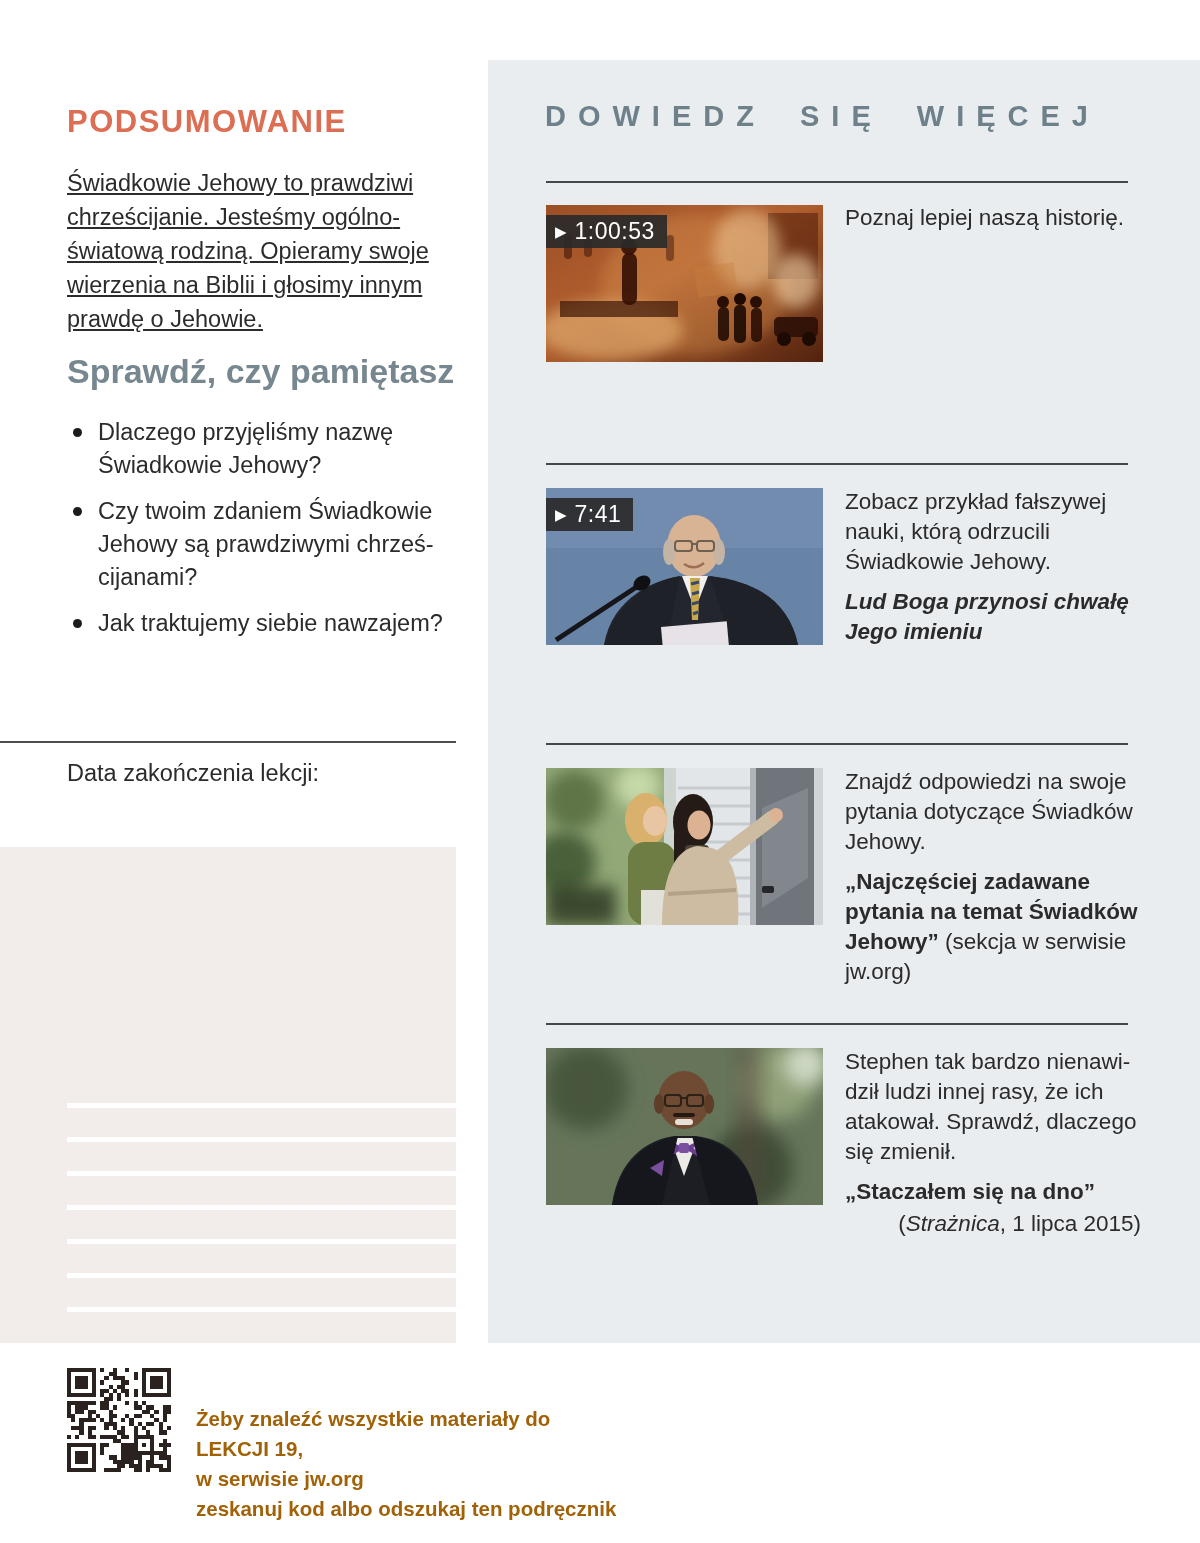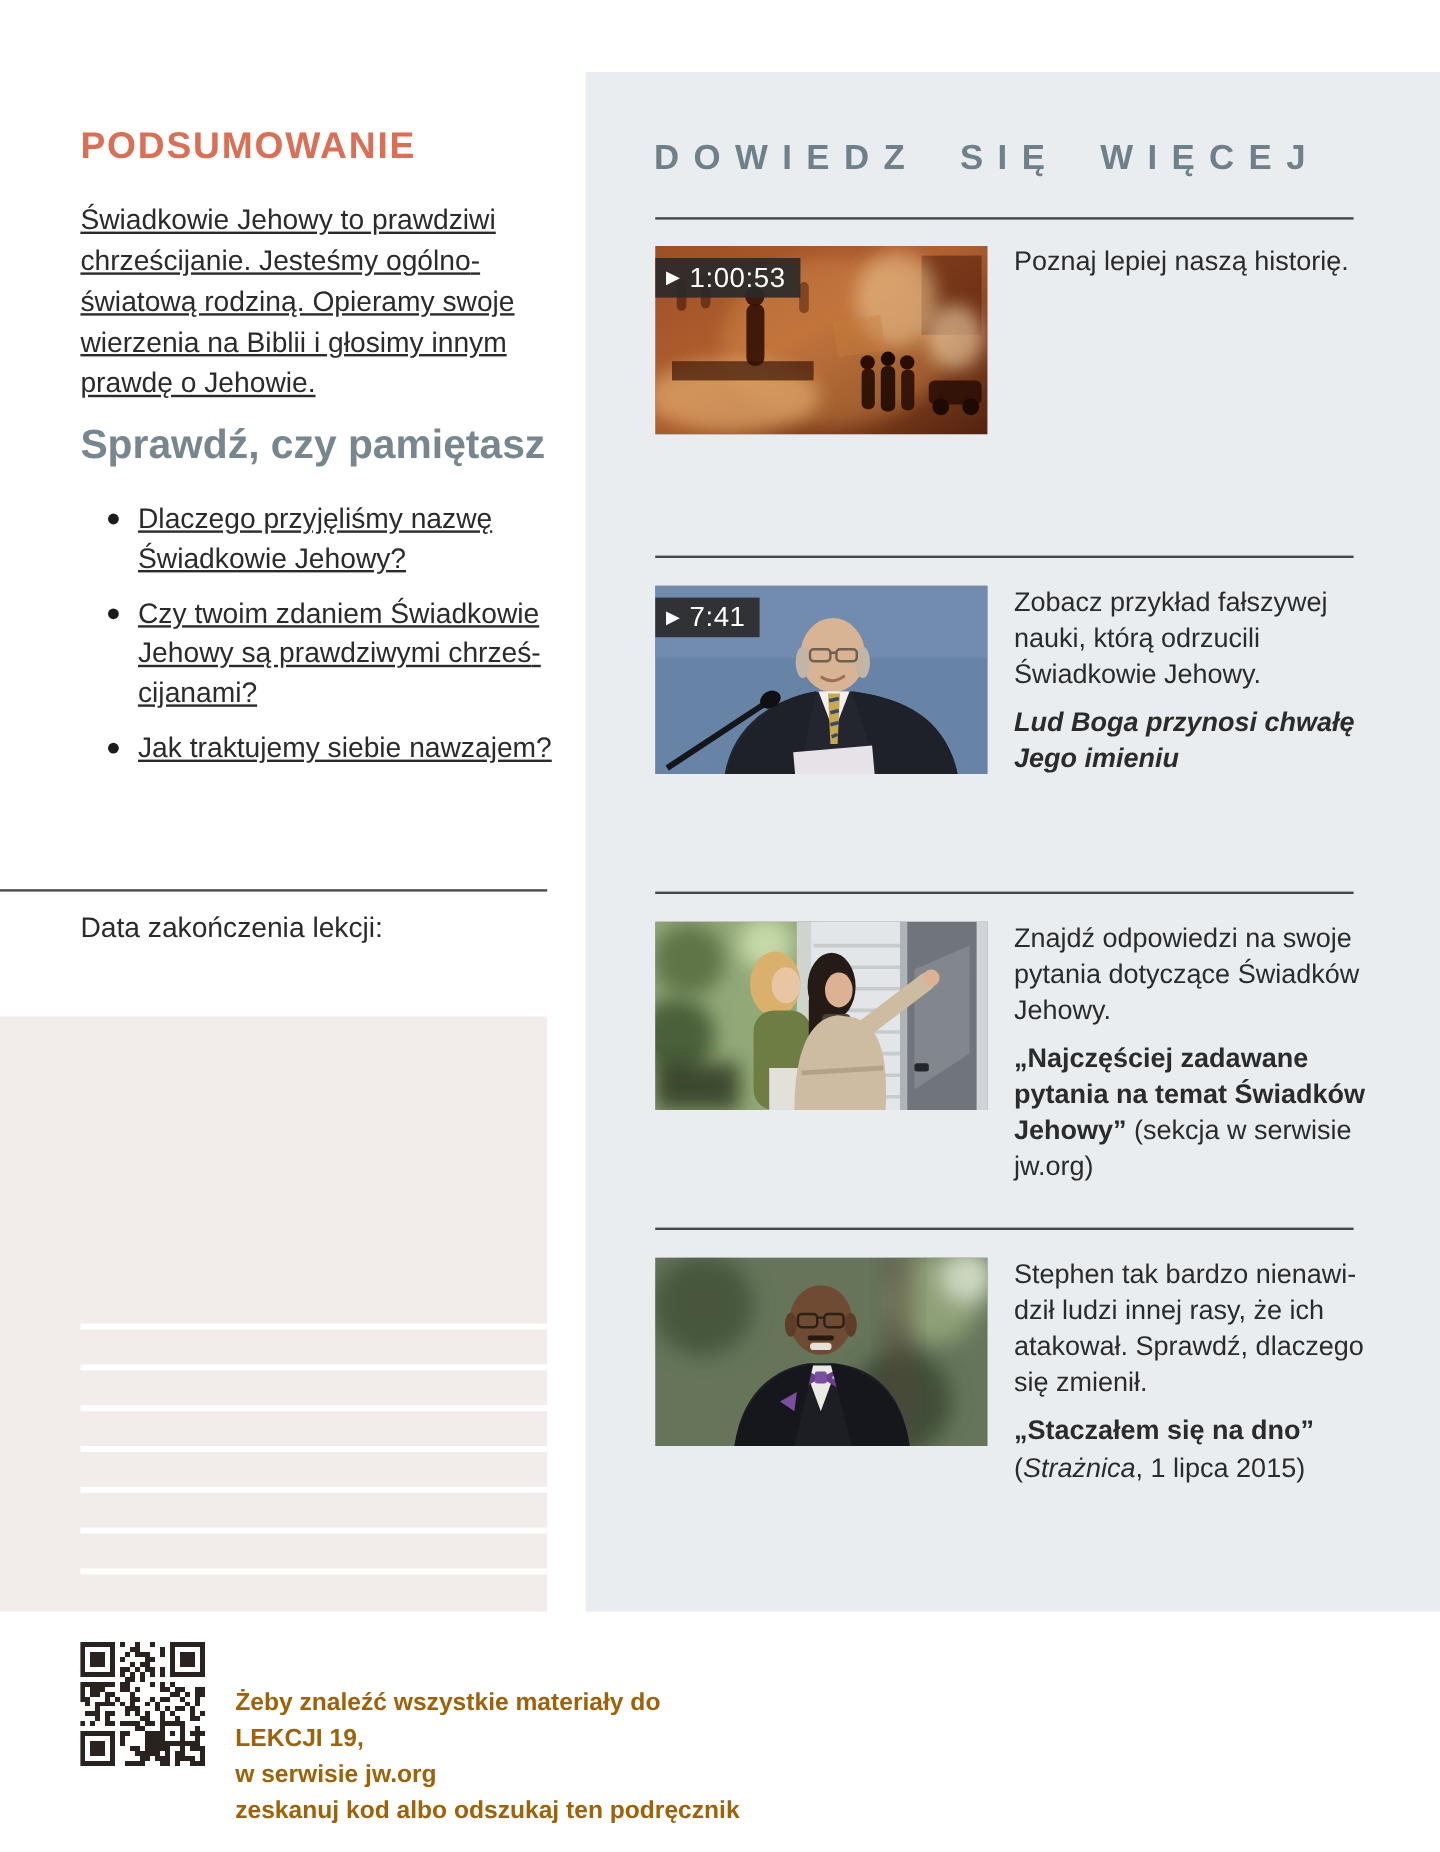--- a/index.html
+++ b/index.html
@@ -7,48 +7,48 @@
     width:1200px;height:1543px;position:relative;background:#ffffff;
     font-family:"Liberation Sans","DejaVu Sans",sans-serif;color:#2b2b2b;
     -webkit-font-smoothing:antialiased;
   }
   .abs{position:absolute;}
 
   
   #summary-title{left:67px;top:104px;font-size:31px;font-weight:700;letter-spacing:1.5px;color:#dc6e53;}
   #summary-text{left:67px;top:166px;width:398px;font-size:23.5px;line-height:34px;text-decoration:underline;}
   #review-title{left:67px;top:352px;font-size:34px;font-weight:700;color:#76878f;}
-  #review-list{left:90px;top:416px;width:378px;text-decoration:underline;}
+  #review-list{left:73px;top:416px;width:378px;}
   .q-item{display:flex;margin-bottom:13px;font-size:23.5px;line-height:33px;}
   .q-dot{width:9px;height:9px;border-radius:50%;background:#1c1c1c;margin:12px 16px 0 0;flex:none;}
   #left-rule{left:0;top:741px;width:456px;height:2px;background:#4d4d4d;}
   #completion-label{left:67px;top:760px;font-size:23.5px;}
 
   #goal-box{left:0;top:847px;width:456px;height:496px;background:#f2edea;}
   .write-line{left:67px;width:389px;height:5px;background:#ffffff;}
 
   #qr-wrap{left:67px;top:1368px;width:104px;height:104px;}
   #footer-text{left:196px;top:1404px;width:430px;font-size:20.5px;font-weight:700;color:#a16207;line-height:30px;}
 
   
   #learn-panel{left:488px;top:60px;width:712px;height:1283px;background:#e9edf0;}
-  #learn-title{left:57px;top:56px;font-size:29px;font-weight:700;color:#6e8089;letter-spacing:12px;word-spacing:14px;white-space:nowrap;}
+  #learn-title{left:57px;top:40px;font-size:29px;font-weight:700;color:#6e8089;letter-spacing:12px;word-spacing:14px;white-space:nowrap;}
   .divider{left:58px;width:582px;height:2px;background:#42484d;}
   .thumb{left:58px;width:277px;height:157px;overflow:hidden;background:#999;}
   .thumb svg{display:block;}
   .badge{position:absolute;left:0;top:10px;background:rgba(42,42,42,.92);color:#fff;
          height:33px;display:flex;align-items:center;padding:0 12px 0 9px;}
   .badge .play{font-size:15px;margin-right:8px;line-height:1;}
   .badge .time{font-size:23px;letter-spacing:.5px;}
   .item-text{left:357px;width:296px;}
   .lead{font-size:22.5px;line-height:30px;margin:0 0 10px 0;}
   .vid-title{font-size:22.5px;line-height:30px;margin:0;font-weight:700;}
   .italic-title{font-style:italic;}
   .suffix{font-weight:400;}
-  .cite{font-size:22.5px;line-height:30px;margin:2px 0 0 0;}
+  .cite{font-size:22.5px;line-height:30px;margin:2px 0 0 0;text-align:right;}
 </style>
 </head>
 <body>
 
 <h1 class="abs" id="summary-title" style="margin:0;">PODSUMOWANIE</h1>
 <p class="abs" id="summary-text" style="margin:0;">Świadkowie Jehowy to prawdziwi chrześcijanie. Jesteśmy ogólno­światową rodziną. Opieramy swoje wierzenia na Biblii i głosimy innym prawdę o Jehowie.</p>
 
 <h2 class="abs" id="review-title" style="margin:0;text-align:center;">Sprawdź, czy pamiętasz</h2>
 <div class="abs" id="review-list">
   <div class="q-item">

